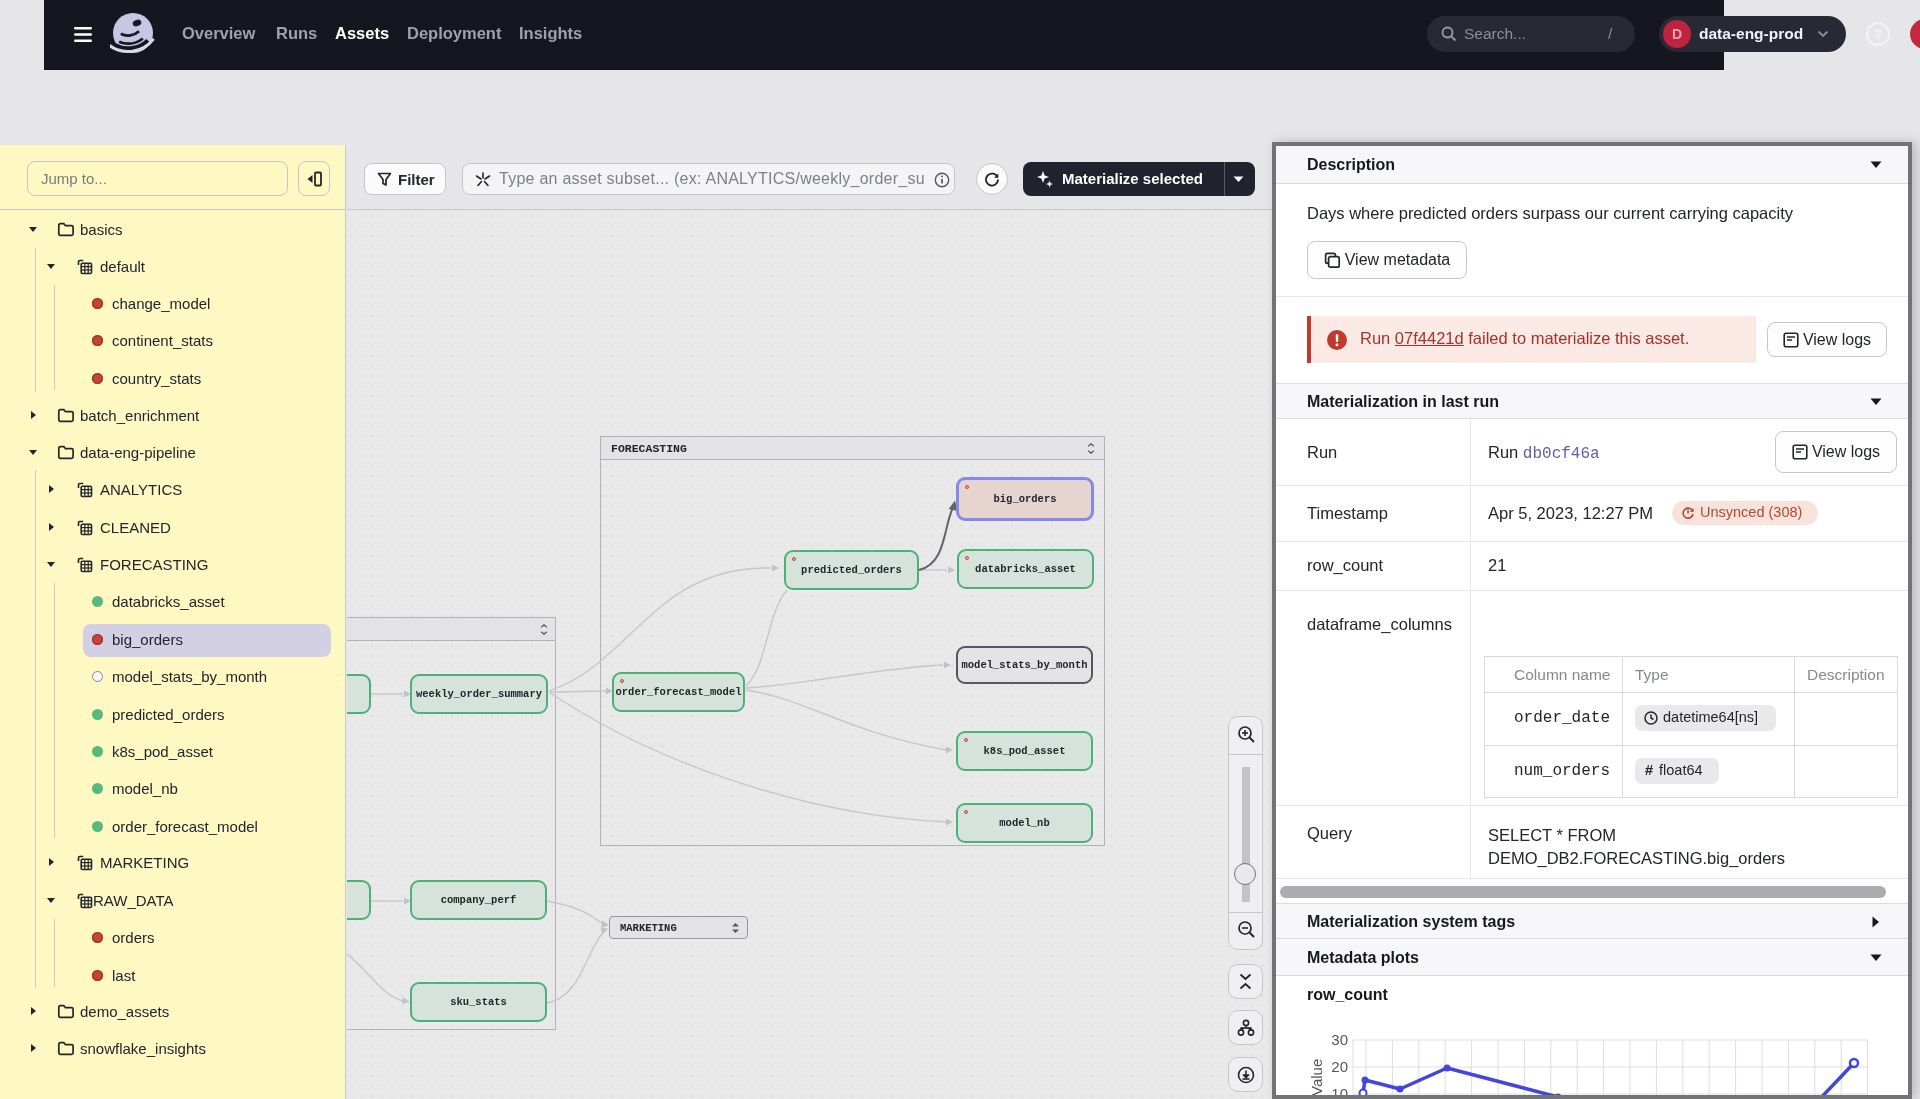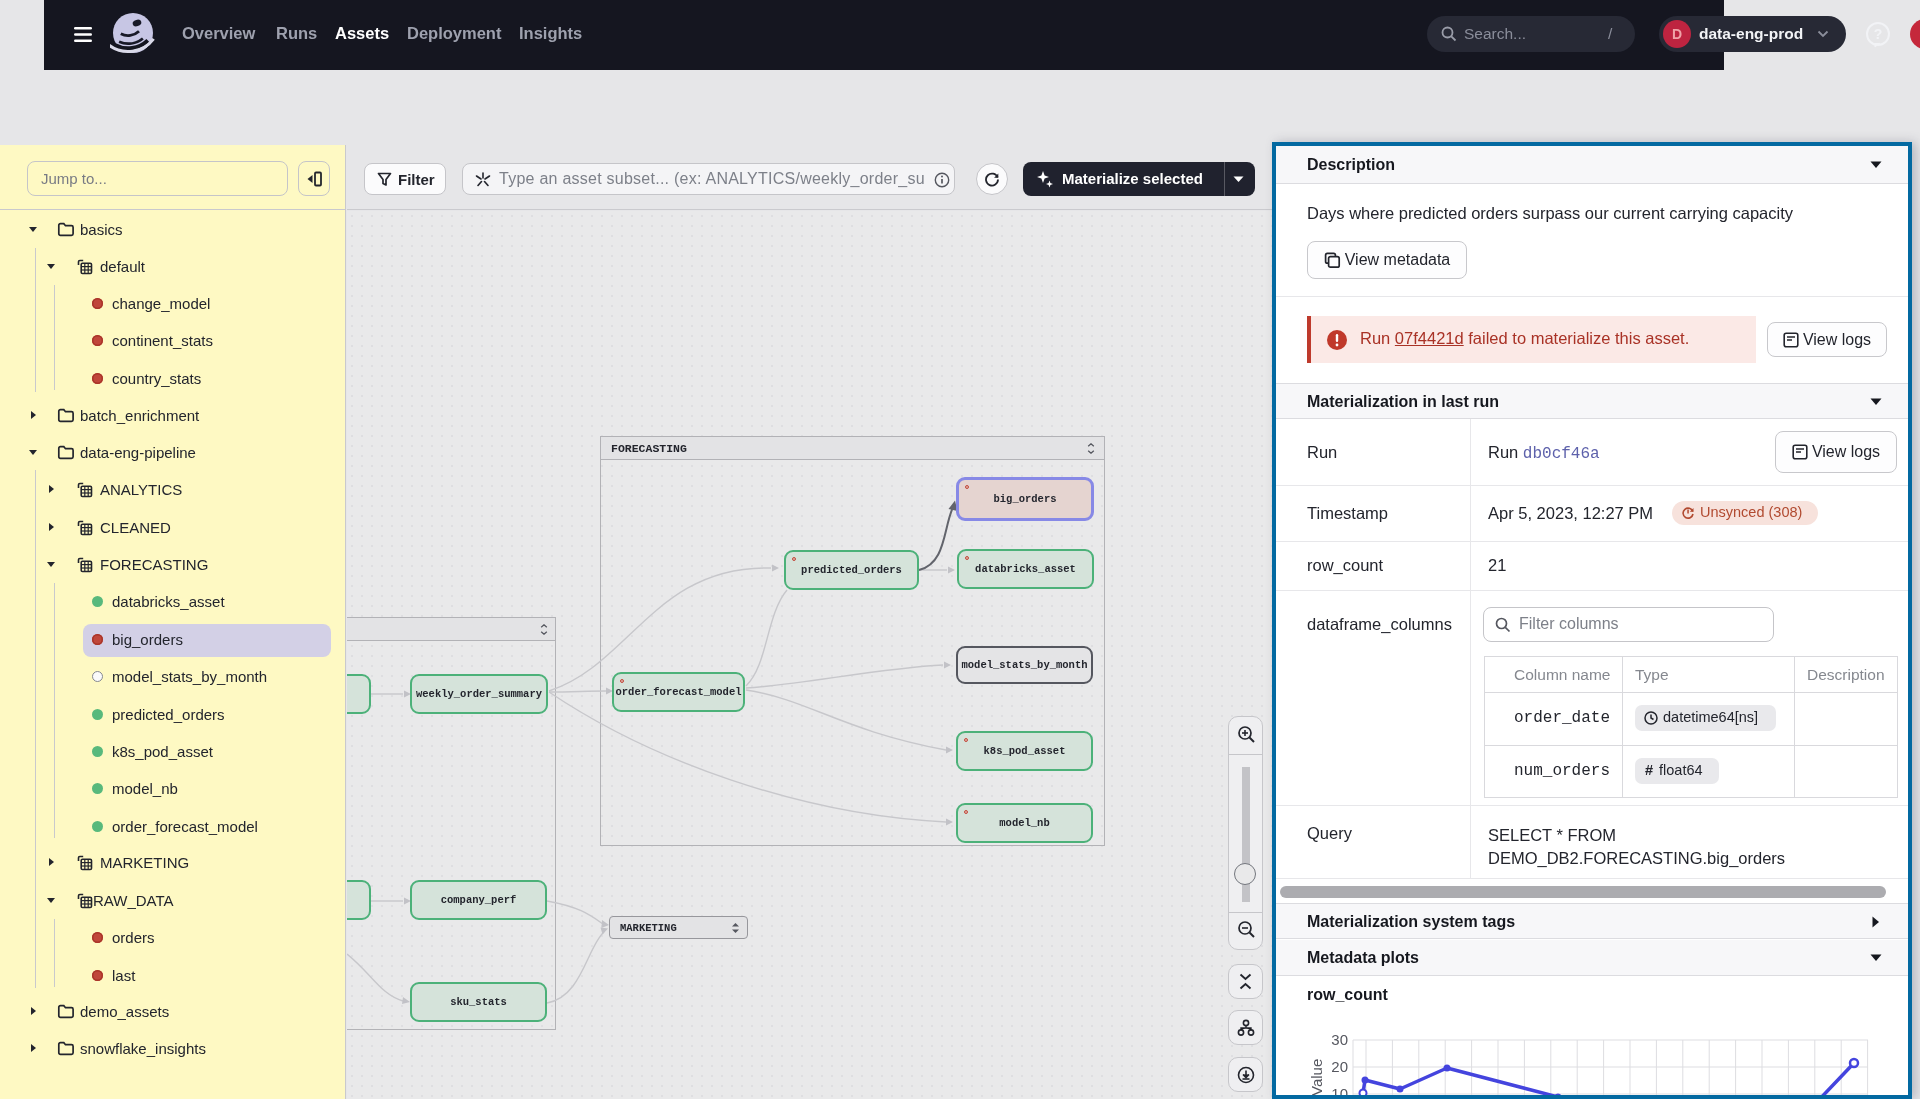--- a/index.html
+++ b/index.html
@@ -23,21 +23,21 @@
 #toolbar { position:absolute; left:347px; top:145px; width:925px; height:65px; background:#E6E6E8; border-bottom:1px solid #CACACE; }
 
 #canvas { position:absolute; left:347px; top:211px; width:925px; height:888px; background:#E9E9EA;
   background-image:radial-gradient(#DEDEE1 1px, transparent 1.1px); background-size:10px 10px; overflow:hidden; }
 .node { position:absolute; border-radius:9px; font-family:"Liberation Mono",monospace; font-weight:700; font-size:10.5px; color:#23252D; display:flex; align-items:center; justify-content:center; }
 .ngreen { background:#D5E3DA; border:2px solid #4CB179; }
 .reddot { position:absolute; left:6px; top:5px; width:4px; height:4px; border-radius:50%; background:#E2B4AB; border:1.6px solid #C24B3D; }
 .gbox { position:absolute; border:1px solid #B2B2B6; }
 .ghead { position:absolute; left:0; top:0; right:0; height:23px; background:#E3E3E5; border-bottom:1px solid #B2B2B6; font-family:"Liberation Mono",monospace; font-weight:700; font-size:11.5px; color:#23252D; line-height:23px; }
 
-#panel { position:absolute; left:1272px; top:142px; width:640px; height:957px; background:#FFFFFF; border:4px solid #0369a1; overflow:hidden; box-shadow:4px 0 10px rgba(70,70,90,0.28); }
+#panel { position:absolute; left:1272px; top:142px; width:640px; height:957px; background:#FFFFFF; border:4px solid #737373; overflow:hidden; box-shadow:4px 0 10px rgba(70,70,90,0.28); }
 .sechead { position:absolute; left:0; width:632px; background:#F7F7F9; border-bottom:1px solid #DCDCE0; }
 .sechead b { position:absolute; left:31px; font-size:16px; color:#16181F; }
 .carets { position:absolute; right:26px; }
 .rp-divider { position:absolute; left:0; width:632px; height:1px; background:#E7E7EA; }
 .btn { position:absolute; background:#FDFDFE; border:1px solid #C8C8CC; border-radius:8px; display:flex; align-items:center; justify-content:center; font-size:16px; color:#23252D; gap:4px; }
 .lbl { position:absolute; left:31px; font-size:16.5px; color:#23252D; }
 .val { position:absolute; left:212px; font-size:16.5px; color:#23252D; }
 .mono { font-family:"Liberation Mono",monospace; }
 </style>
 </head>
@@ -422,27 +422,20 @@
       <svg class="abs" style="left:9px;top:5px" width="14" height="14" viewBox="0 0 14 14">
           <path d="M11.8 5.5 A5 5 0 1 0 12 8" fill="none" stroke="#B14A30" stroke-width="1.6"></path>
           <path d="M12.5 2 L12.5 5.8 L8.8 5.8" fill="#B14A30"></path>
           <rect x="6.3" y="3.5" width="1.5" height="4" fill="#B14A30"></rect>
         </svg>
       <span class="abs" style="left:28px;top:3px;font-size:14.5px;color:#B14A30">Unsynced (308)</span>
     </div>
     <span class="lbl" style="top:410px">row_count</span>
     <span class="val" style="top:410px">21</span>
     <span class="lbl" style="top:469px">dataframe_columns</span>
-    <div class="abs" style="left:207px;top:461px;width:291px;height:35px;border:1px solid #C5C5C9;border-radius:8px;background:#fff">
-      <svg class="abs" style="left:11px;top:9px" width="16" height="16" viewBox="0 0 16 16">
-          <circle cx="6.5" cy="6.5" r="5" fill="none" stroke="#55575F" stroke-width="1.7"></circle>
-          <line x1="10.3" y1="10.3" x2="14.5" y2="14.5" stroke="#55575F" stroke-width="1.7"></line>
-        </svg>
-      <span class="abs" style="left:35px;top:7px;font-size:16px;color:#7D8089">Filter columns</span>
-    </div>
 
     <div class="abs" style="left:208px;top:510px;width:414px;height:142px;border:1px solid #D9D9DD">
       <div class="abs" style="left:0;top:35px;width:412px;height:1px;background:#D9D9DD"></div>
       <div class="abs" style="left:0;top:88px;width:412px;height:1px;background:#D9D9DD"></div>
       <div class="abs" style="left:137px;top:0;width:1px;height:140px;background:#D9D9DD"></div>
       <div class="abs" style="left:309px;top:0;width:1px;height:140px;background:#D9D9DD"></div>
       <span class="abs" style="left:29px;top:9px;font-size:15.5px;color:#85888F">Column name</span>
       <span class="abs" style="left:150px;top:9px;font-size:15.5px;color:#85888F">Type</span>
       <span class="abs" style="left:322px;top:9px;font-size:15.5px;color:#85888F">Description</span>
       <span class="abs mono" style="left:29px;top:52px;font-size:16px;color:#23252D">order_date</span>

